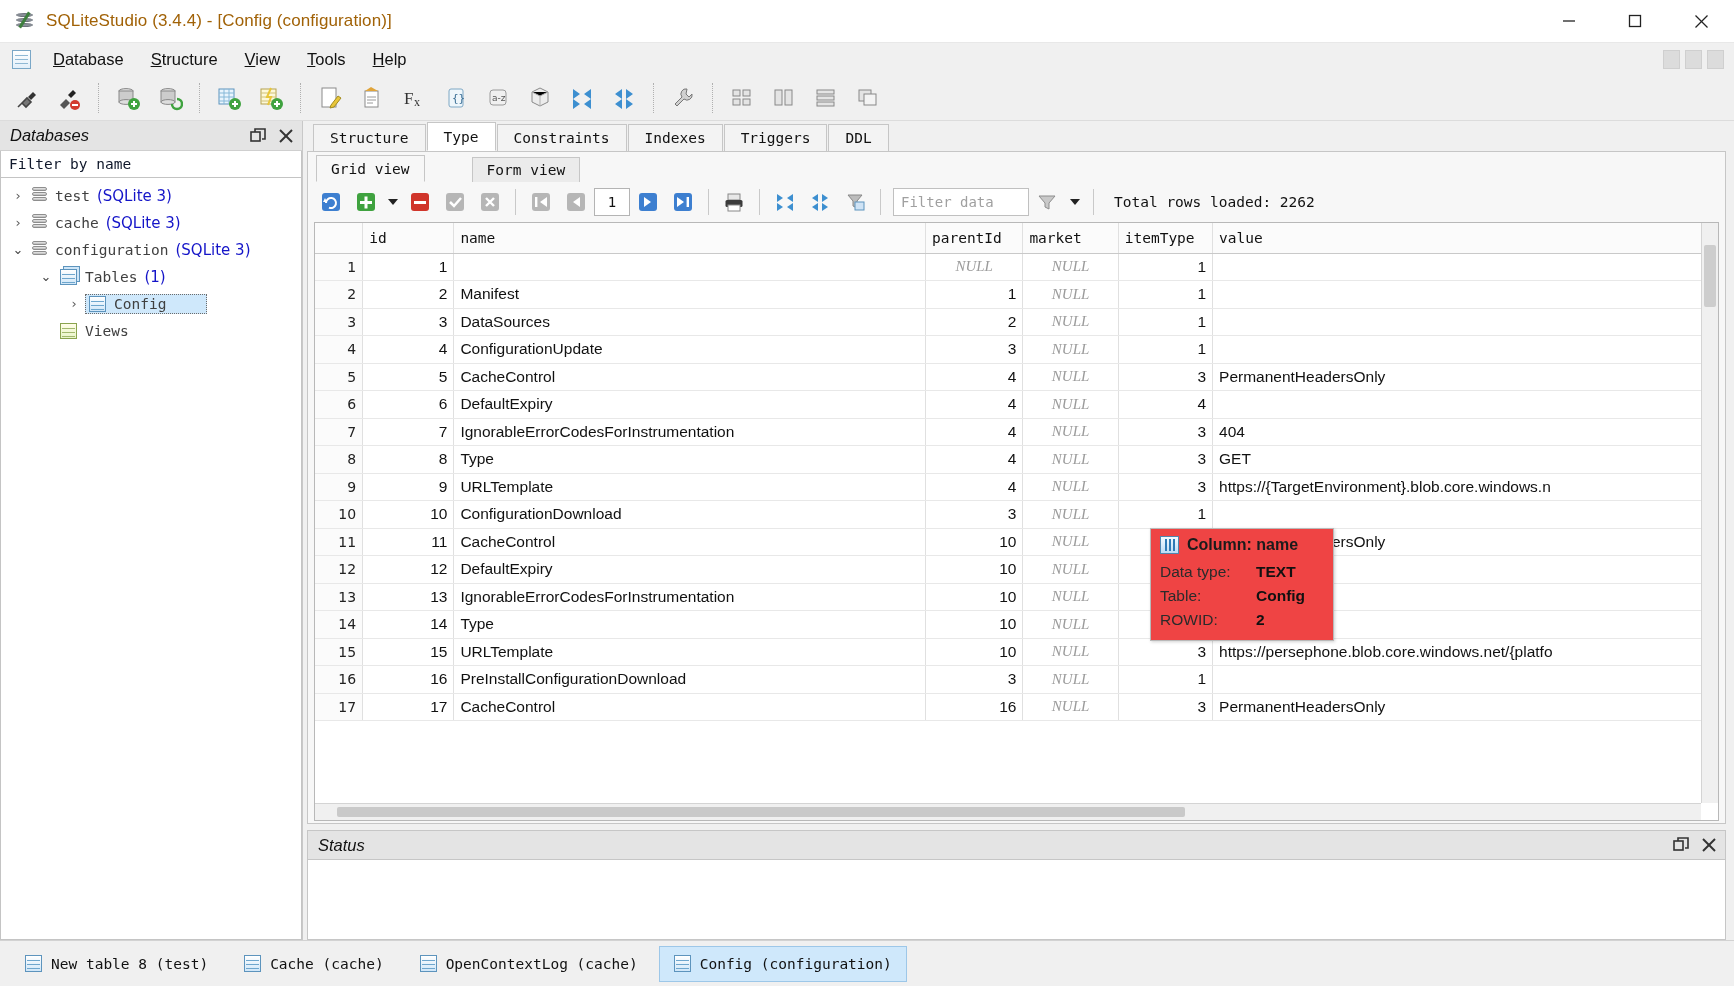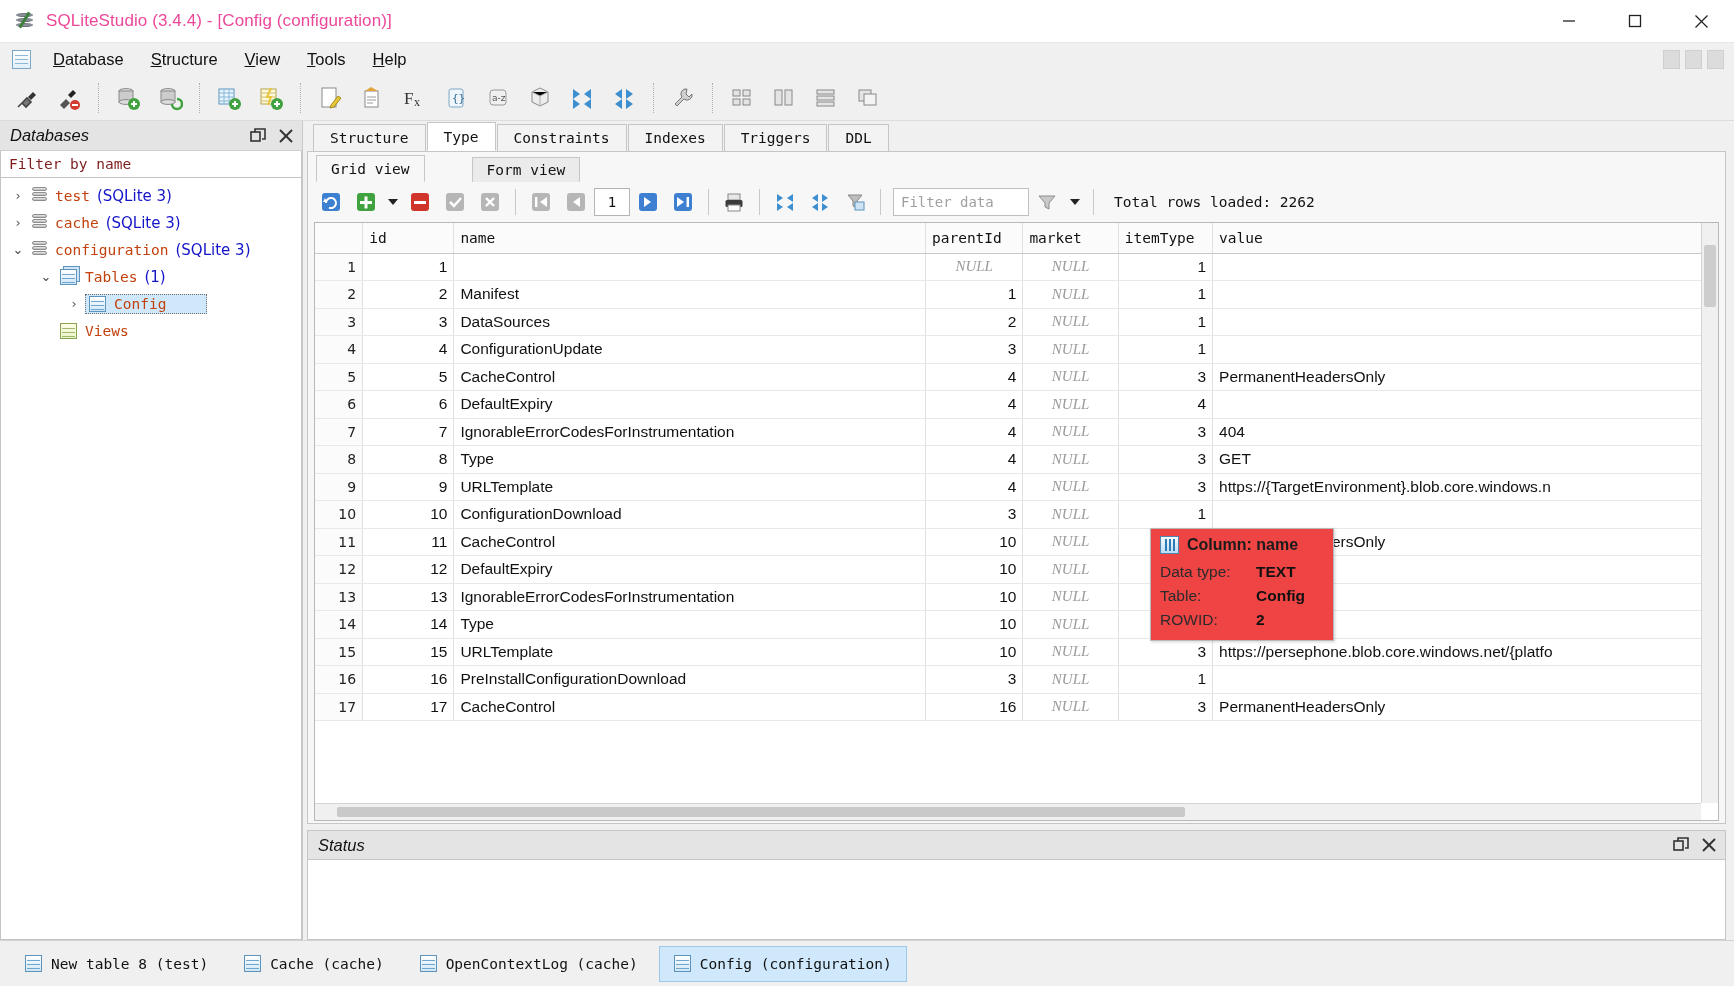--- a/index.html
+++ b/index.html
@@ -34,21 +34,21 @@
     background:#8a9099; border:1px solid #6d737b;
   }
   .tb-icon .d1 { top:3px; }
   .tb-icon .d2 { top:8px; }
   .tb-icon .d3 { top:13px; }
   .tb-icon .pen {
     position:absolute; left:9px; top:1px; width:3px; height:18px;
     background:#3d7f3d; transform:rotate(32deg);
   }
   .titlebar .title {
-    font-size: 17px; color: #ec4899; letter-spacing: 0.1px;
+    font-size: 17px; color: #a16207; letter-spacing: 0.1px;
   }
   .winbtns { margin-left: auto; display: flex; height: 43px; }
   .winbtn {
     width: 66px; height: 43px;
     display: flex; align-items: center; justify-content: center;
     color: #222;
   }
   .winbtn svg { display:block; }
 
   
@@ -122,38 +122,38 @@
   .dock-title { font-size: 16.5px; color: #111; font-style: italic; }
   .dock-btns { margin-left:auto; display:flex; gap:8px; align-items:center; }
   .dock-btn { width: 20px; height:20px; display:flex;align-items:center;justify-content:center; color:#333;}
   .filter-input {
     height: 27px; min-height:27px;
     background:#fff; border:1px solid #c4c4c4; border-top:none;
     display:flex; align-items:center; padding-left:8px;
   }
   .filter-input span {
     font-family:"DejaVu Sans Mono", monospace;
-    font-size: 14.5px; color:#7f1d1d;
+    font-size: 14.5px; color:#0f172a;
   }
   .tree {
     flex:1; background:#fff; border:1px solid #c4c4c4; border-top:none;
     overflow:hidden; padding-top: 4px;
   }
   .trow {
     display:flex; align-items:center; height:27px;
     padding-left: 6px; white-space:nowrap;
   }
   .trow .arrow {
     width: 22px; text-align:center; color:#5a5a5a; font-size:13px; flex:none;
     font-family:"DejaVu Sans", sans-serif;
   }
   .trow .arrow.open { color:#444; }
   .trow .tlabel {
     font-family:"DejaVu Sans Mono", monospace;
-    font-size:14.5px; color:#c2410c;
+    font-size:14.5px; color:#404040;
   }
   .trow .tmeta {
     font-family:"DejaVu Sans", sans-serif;
     font-size:15px; color:#1414c8; margin-left:7px;
   }
   .trow.selected .inner {
     background:#cfe8fb; border:1px dotted #6b6b6b; padding: 1px 40px 1px 3px;
     display:flex; align-items:center;
   }
   .trow .inner { display:flex; align-items:center; padding:1px 3px; }

